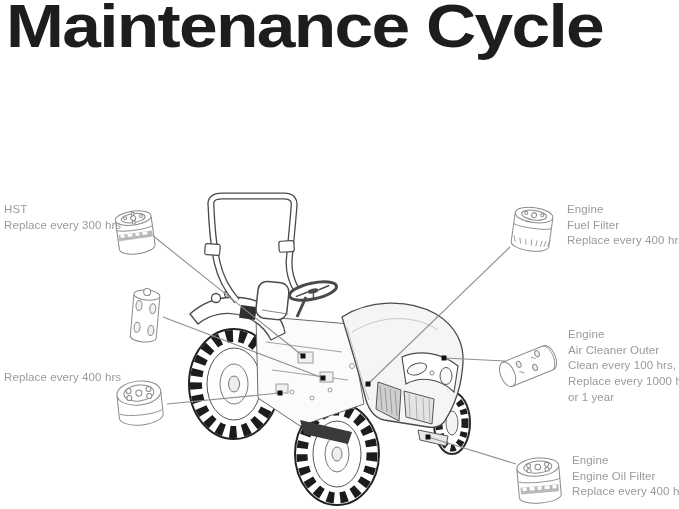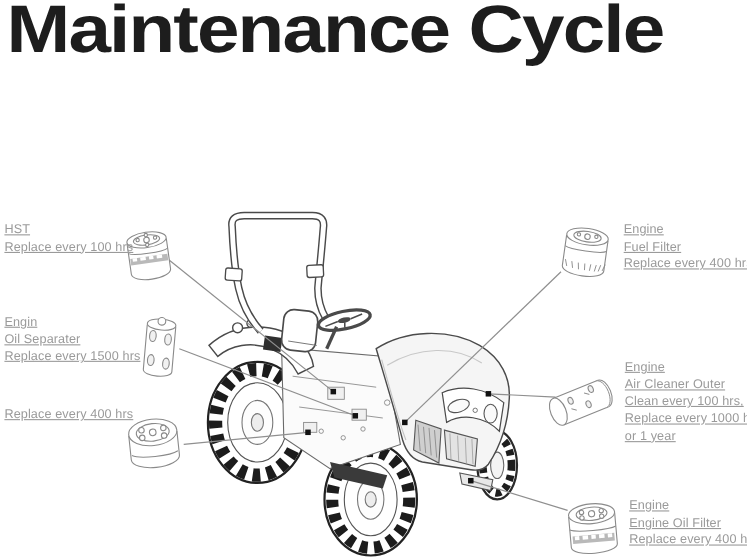--- a/index.html
+++ b/index.html
@@ -8,21 +8,21 @@
     overflow:hidden;font-family:"Liberation Sans",sans-serif;
   }
   .title{
     position:absolute;top:-9px;left:6px;margin:0;
     font-size:61px;font-weight:bold;color:#1d1d1d;
     letter-spacing:-1.5px;white-space:nowrap;
     transform:scaleX(1.14);transform-origin:left top;
   }
   .part-label{
     position:absolute;font-size:11.5px;line-height:15.7px;
-    color:#9a9a9a;letter-spacing:0.1px;white-space:nowrap;text-decoration:underline;
+    color:#9a9a9a;letter-spacing:0.1px;white-space:nowrap;
   }
   .diagram-svg{position:absolute;left:0;top:0;}
 </style>
 </head>
 <body>
 
 <div class="stage">
 
   <h1 class="title">Maintenance Cycle</h1>
 
@@ -201,28 +201,23 @@
           <circle cx="548" cy="470" r="2"></circle>
         <path d="M518 480 C524 483 554 483 560 480" stroke-width="0.9"></path>
         <path d="M520 486 L558 486 L558 493 L520 493 Z" fill="#b9b9b9" stroke="none"></path>
         <path d="M522 488 h4 m3 0 h5 m3 0 h4 m3 0 h5 m3 0 h4" stroke="#ffffff" stroke-width="3.5"></path>
       </g>
     </g>
   </svg>
 
   <div class="part-label" style="left:4px;top:202px">
     <div>HST</div>
-    <div>Replace every 100 hrs</div>
-  </div>
-
-  <div class="part-label" style="left:4px;top:286px">
-    <div>Engin</div>
-    <div>Oil Separater</div>
-    <div>Replace every 1500 hrs</div>
-  </div>
+    <div>Replace every 300 hrs</div>
+  </div>
+
 
   <div class="part-label" style="left:4px;top:370px">
     <div>Replace every 400 hrs</div>
   </div>
 
   <div class="part-label" style="left:567px;top:202px">
     <div>Engine</div>
     <div>Fuel Filter</div>
     <div>Replace every 400 hrs</div>
   </div>

